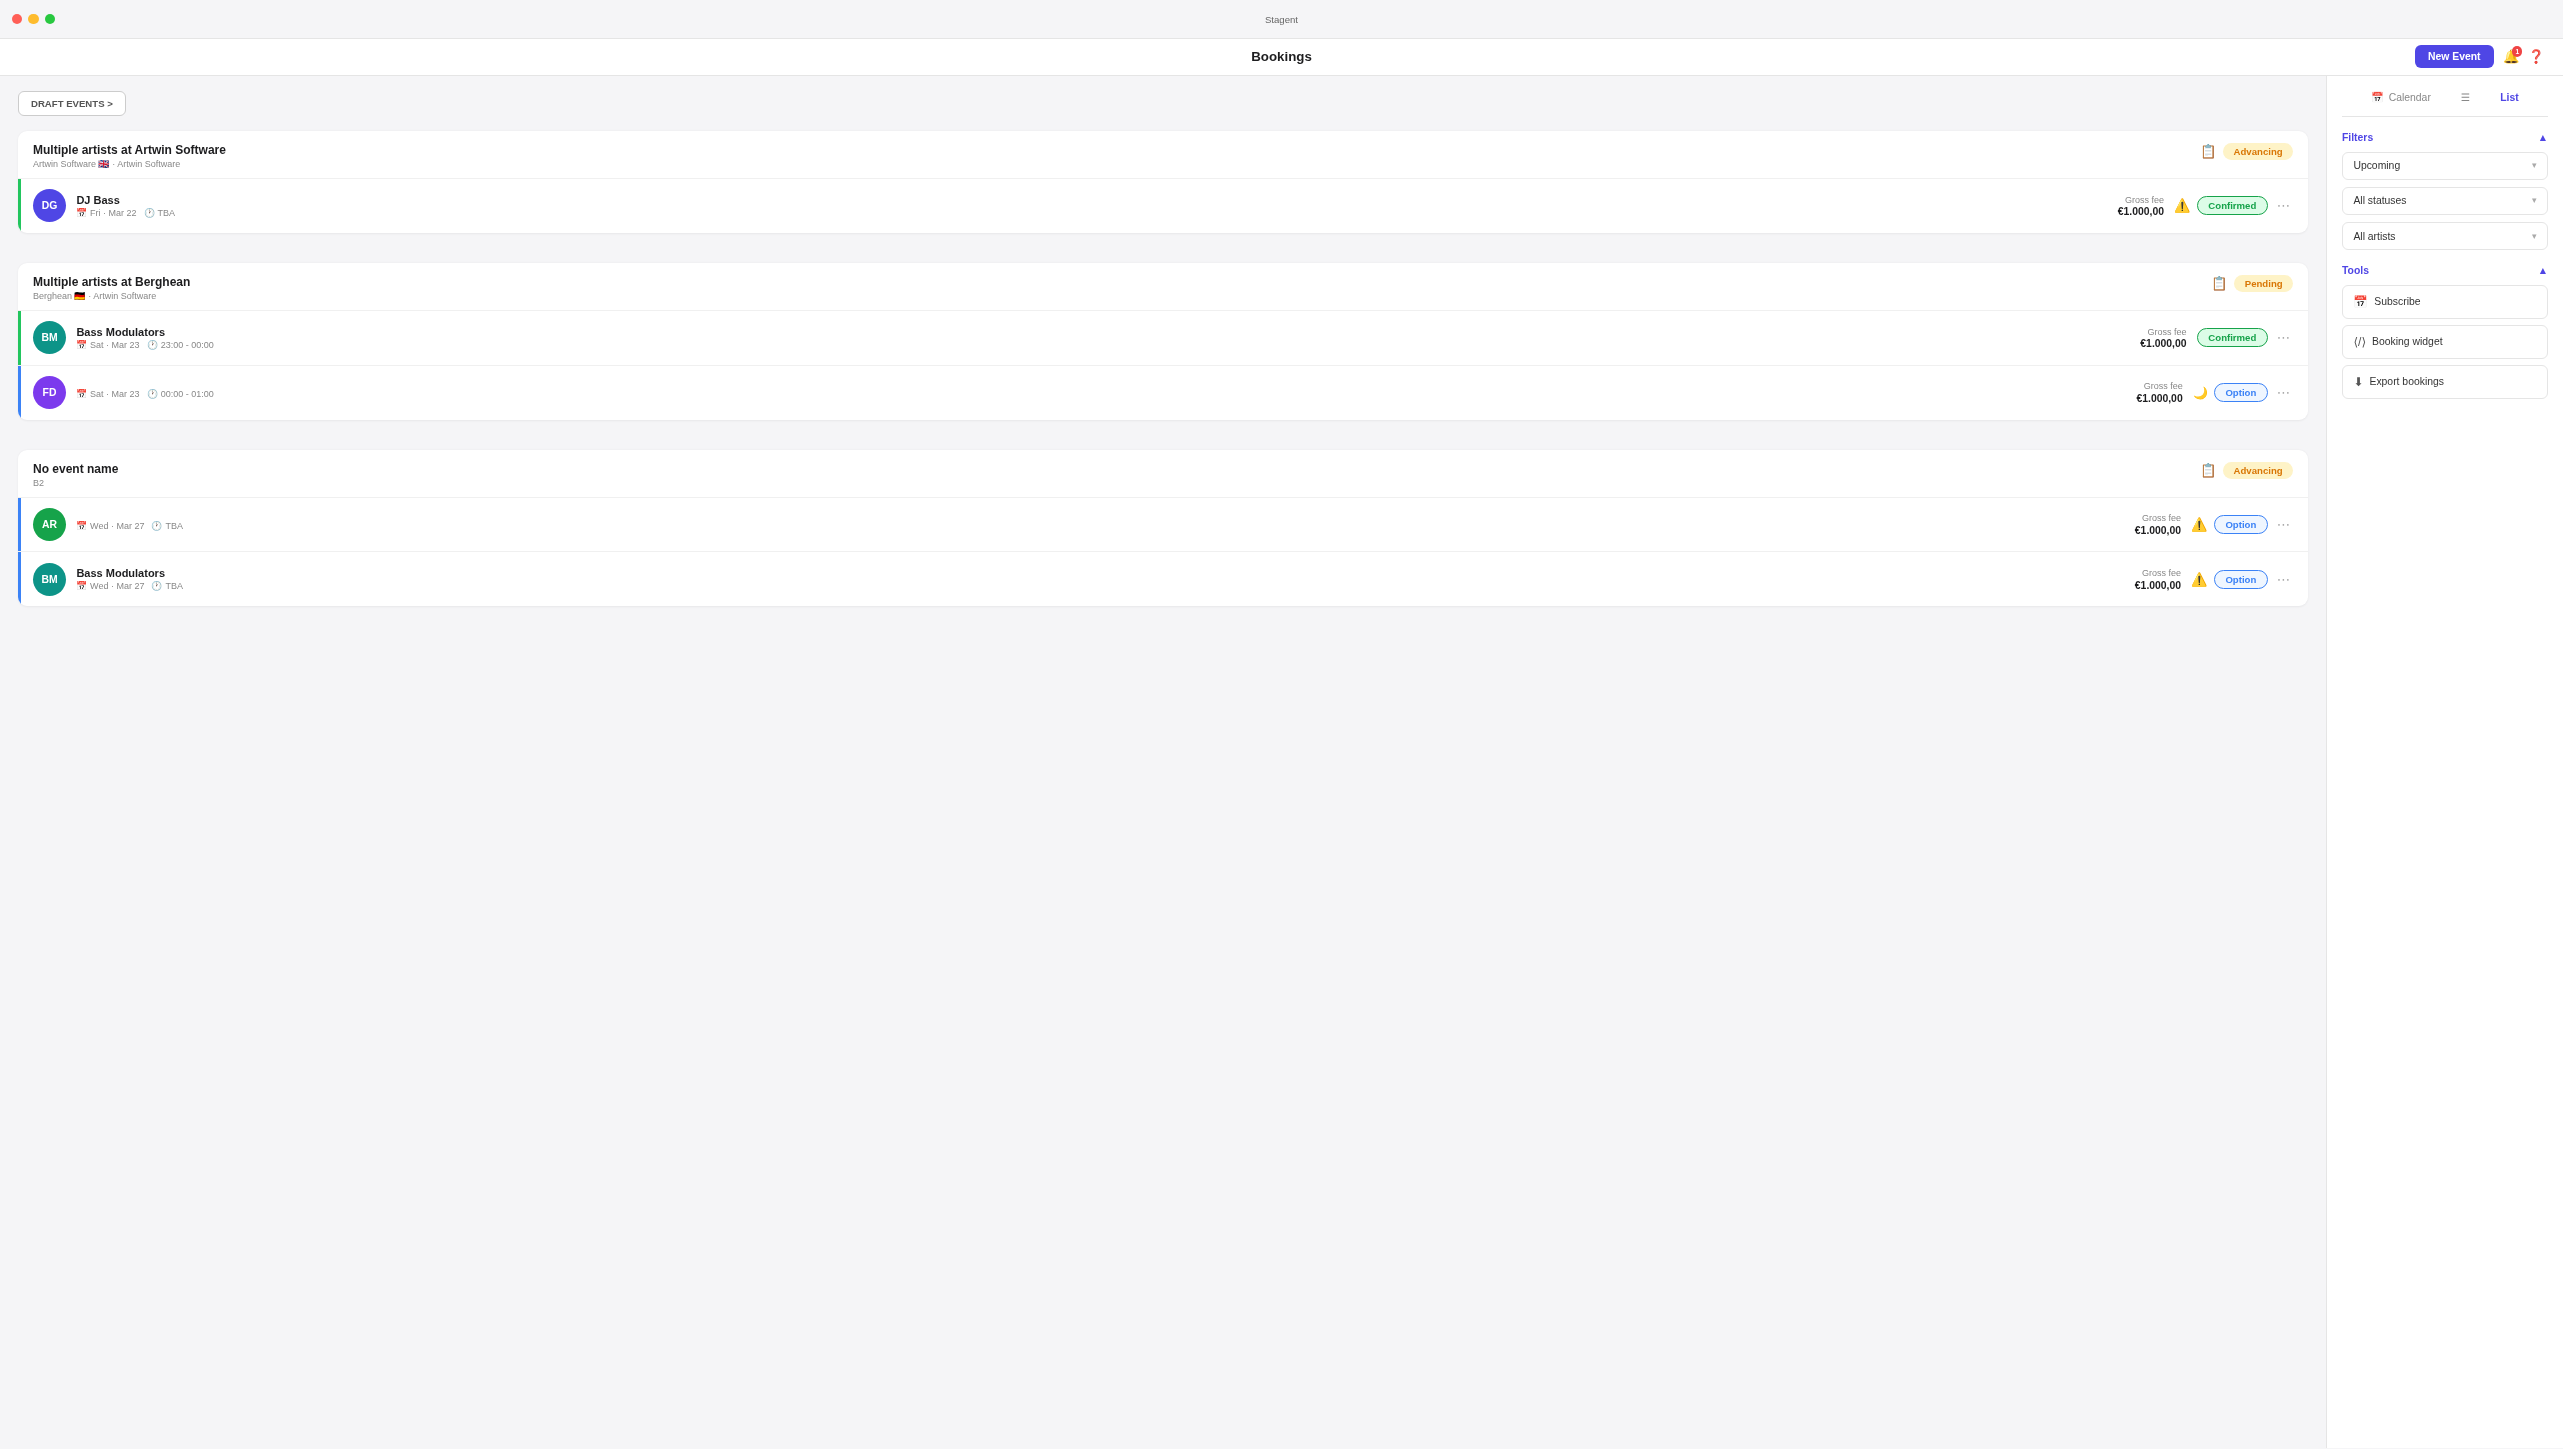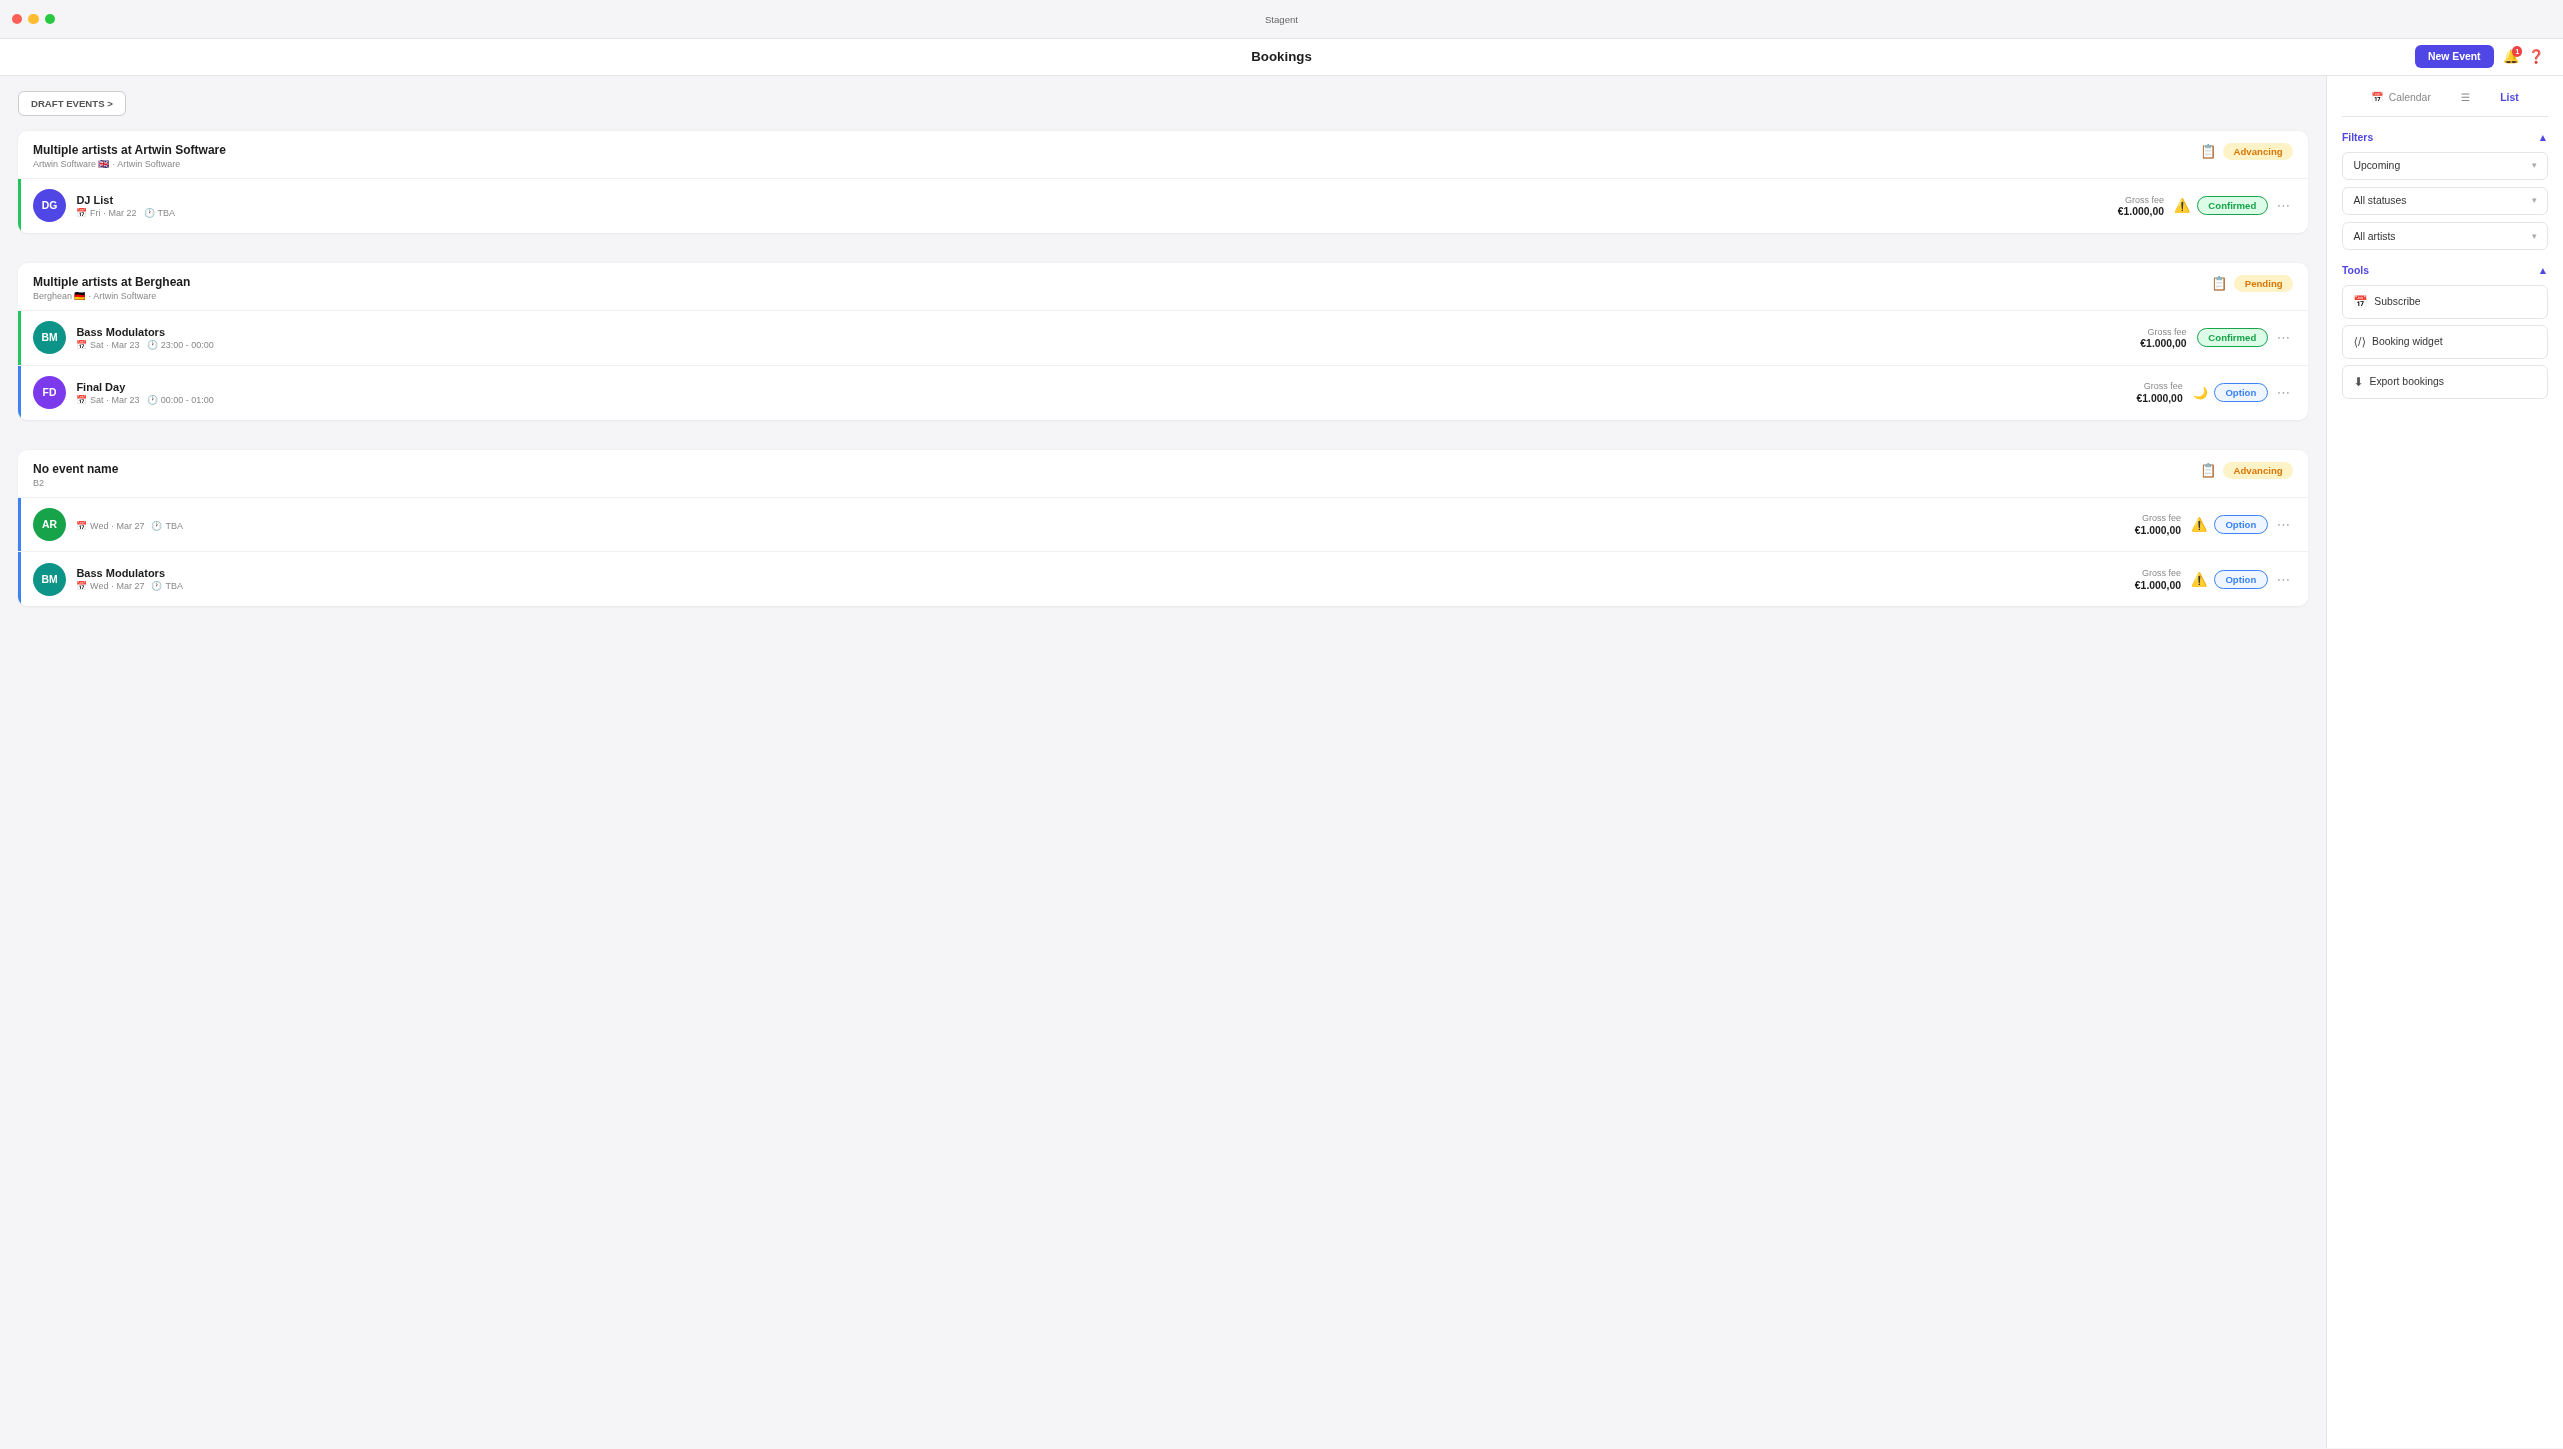--- a/index.html
+++ b/index.html
@@ -406,21 +406,21 @@
       <div class="event-status">
         <span style="font-size:13.3px;color:#f59e0b;">📋</span>
         <span class="status-badge status-advancing">Advancing</span>
       </div>
     </div>
   <div class="artist-row border-green">
       <div class="artist-avatar av-indigo">
         DG
       </div>
       <div class="artist-info">
-        <div class="artist-name">DJ List</div>
+        <div class="artist-name">DJ Bass</div>
         <div class="artist-meta">
           <span>📅 Fri · Mar 22</span>
           <span>🕐 TBA</span>
         </div>
       </div>
       <div class="fee-section">
         <div class="fee-label">Gross fee</div>
         <div class="fee-amount">€1.000,00</div>
       </div>
       <div class="row-actions">
@@ -461,21 +461,20 @@
 
         <span class="status-badge status-confirmed">Confirmed</span>
         <button class="more-btn">⋯</button>
       </div>
     </div>
           <div class="artist-row border-blue">
       <div class="artist-avatar av-purple">
         FD
       </div>
       <div class="artist-info">
-        <div class="artist-name">Final Day</div>
         <div class="artist-meta">
           <span>📅 Sat · Mar 23</span>
           <span>🕐 00:00 - 01:00</span>
         </div>
       </div>
       <div class="fee-section">
         <div class="fee-label">Gross fee</div>
         <div class="fee-amount">€1.000,00</div>
       </div>
       <div class="row-actions">

